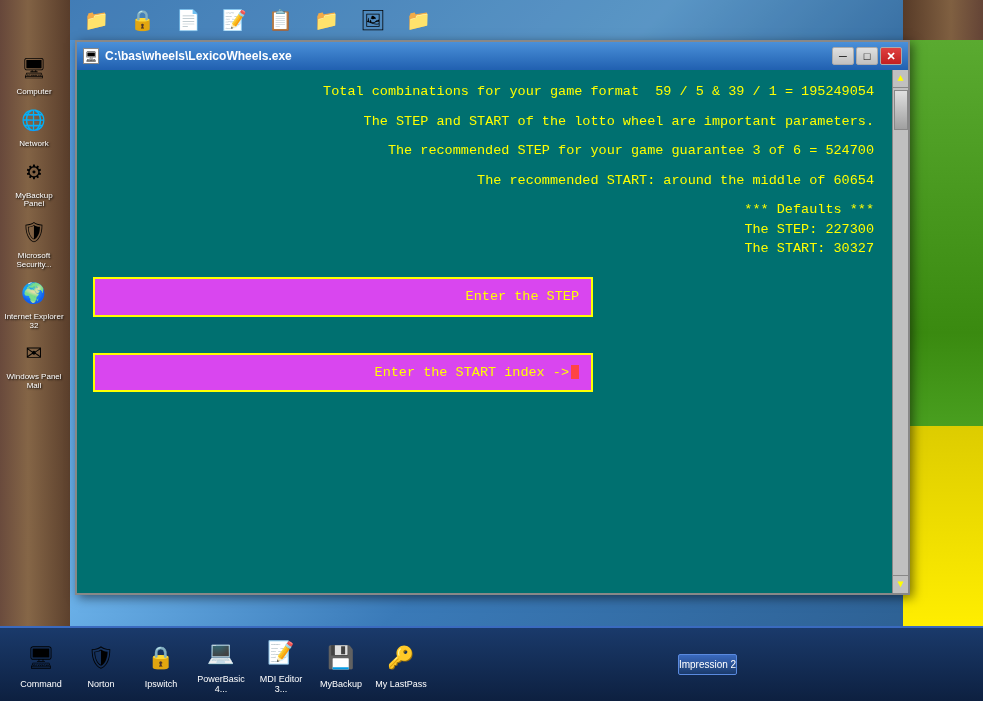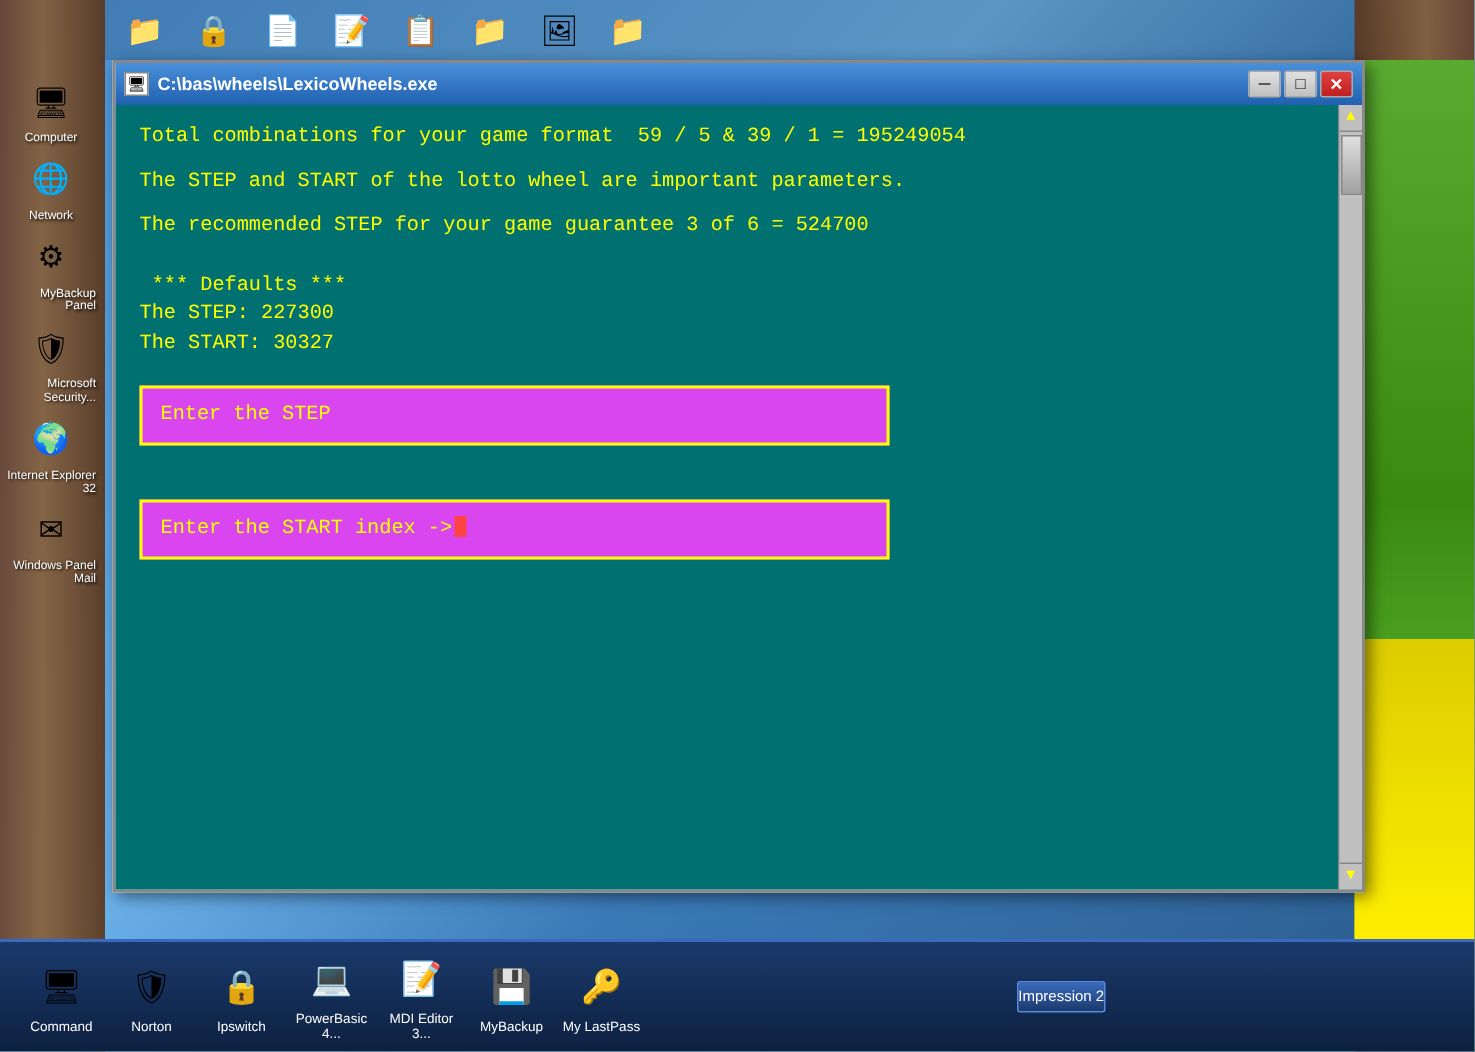--- a/index.html
+++ b/index.html
@@ -136,21 +136,21 @@
       height: 36px;
       display: flex;
       align-items: center;
       justify-content: center;
       font-size: 20px;
     }
 
     .sidebar-icon .icon-label {
       color: white;
       font-size: 8px;
-      text-align: right;
+      text-align: center;
       text-shadow: 1px 1px 2px #000;
       line-height: 1.1;
     }
 
     
     .terminal-window {
       position: absolute;
       top: 40px;
       left: 75px;
       width: 835px;
@@ -278,20 +278,21 @@
       justify-content: center;
       font-size: 10px;
       cursor: pointer;
       position: absolute;
       bottom: 0;
     }
 
     .terminal-inner {
       margin-right: 18px;
       height: 100%;
+      text-align: right;
     }
 
     .term-line {
       line-height: 1.45;
       white-space: pre;
     }
 
     .term-spacer {
       height: 10px;
     }
@@ -415,20 +416,21 @@
     </div>
 
     <div class="terminal-content">
       <div class="terminal-inner">
         <div class="term-line">Total combinations for your game format  59 / 5 &amp; 39 / 1 = 195249054</div>
         <div class="term-spacer"></div>
         <div class="term-line">The STEP and START of the lotto wheel are important parameters.</div>
         <div class="term-spacer"></div>
         <div class="term-line">The recommended STEP for your game guarantee 3 of 6 = 524700</div>
         <div class="term-spacer"></div>
+        <div class="term-line">The recommended START: around the middle of 60654</div>
         <div class="term-spacer"></div>
         <div class="term-line"> *** Defaults ***</div>
         <div class="term-line">The STEP: 227300</div>
         <div class="term-line">The START: 30327</div>
 
         <div class="term-spacer"></div>
         <div class="term-input-box term-input-box-wide">
           <div class="term-line">Enter the STEP</div>
         </div>
 

